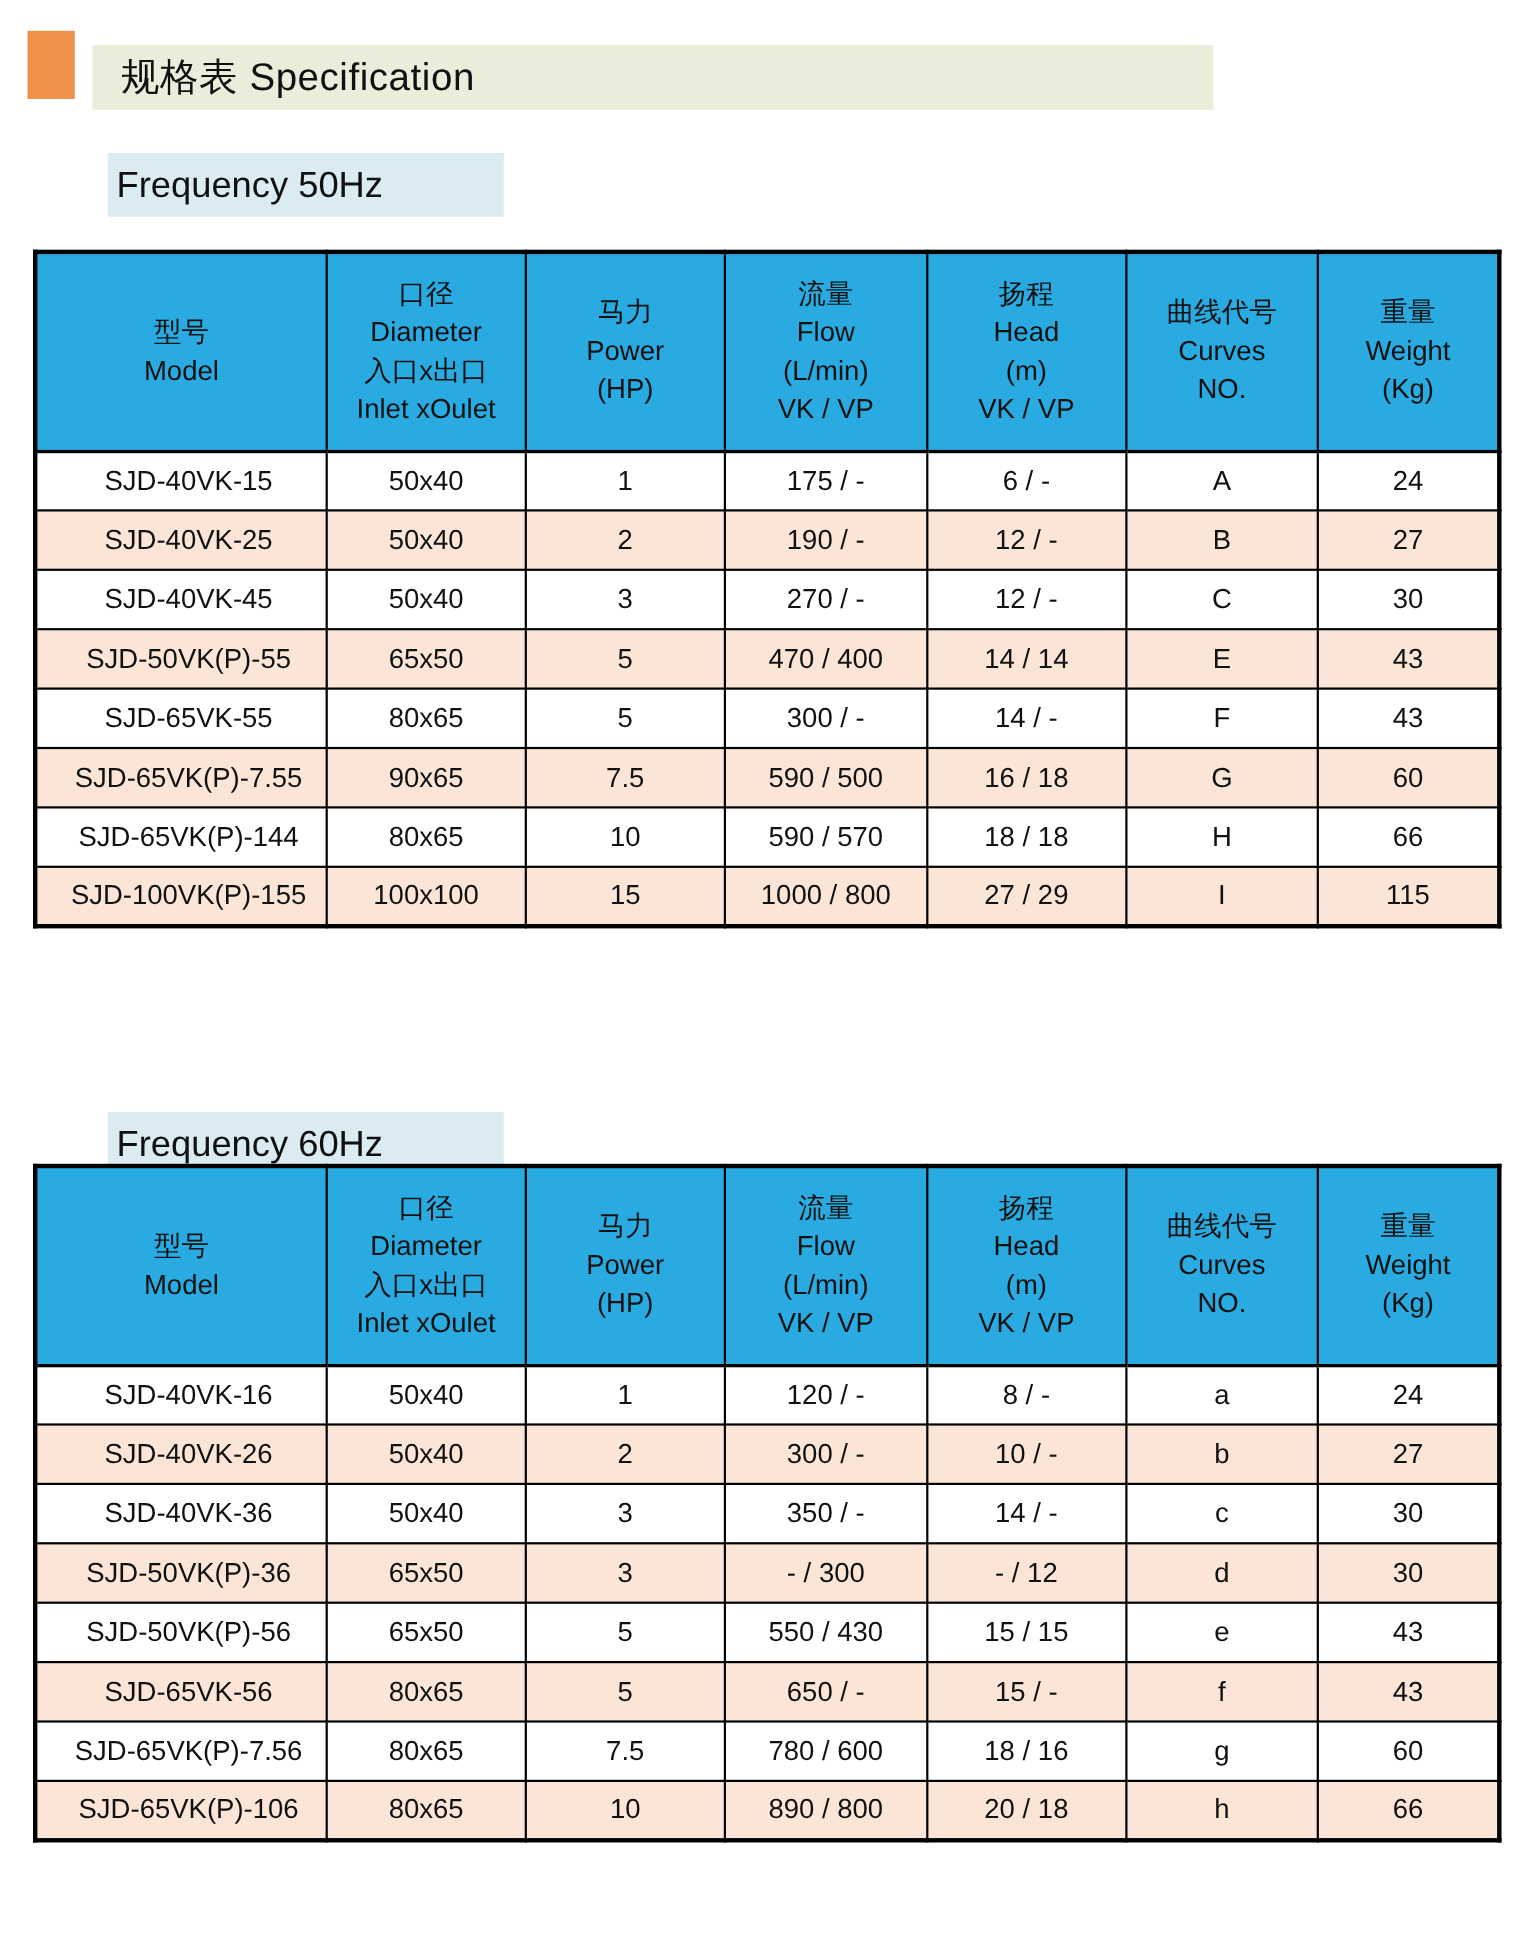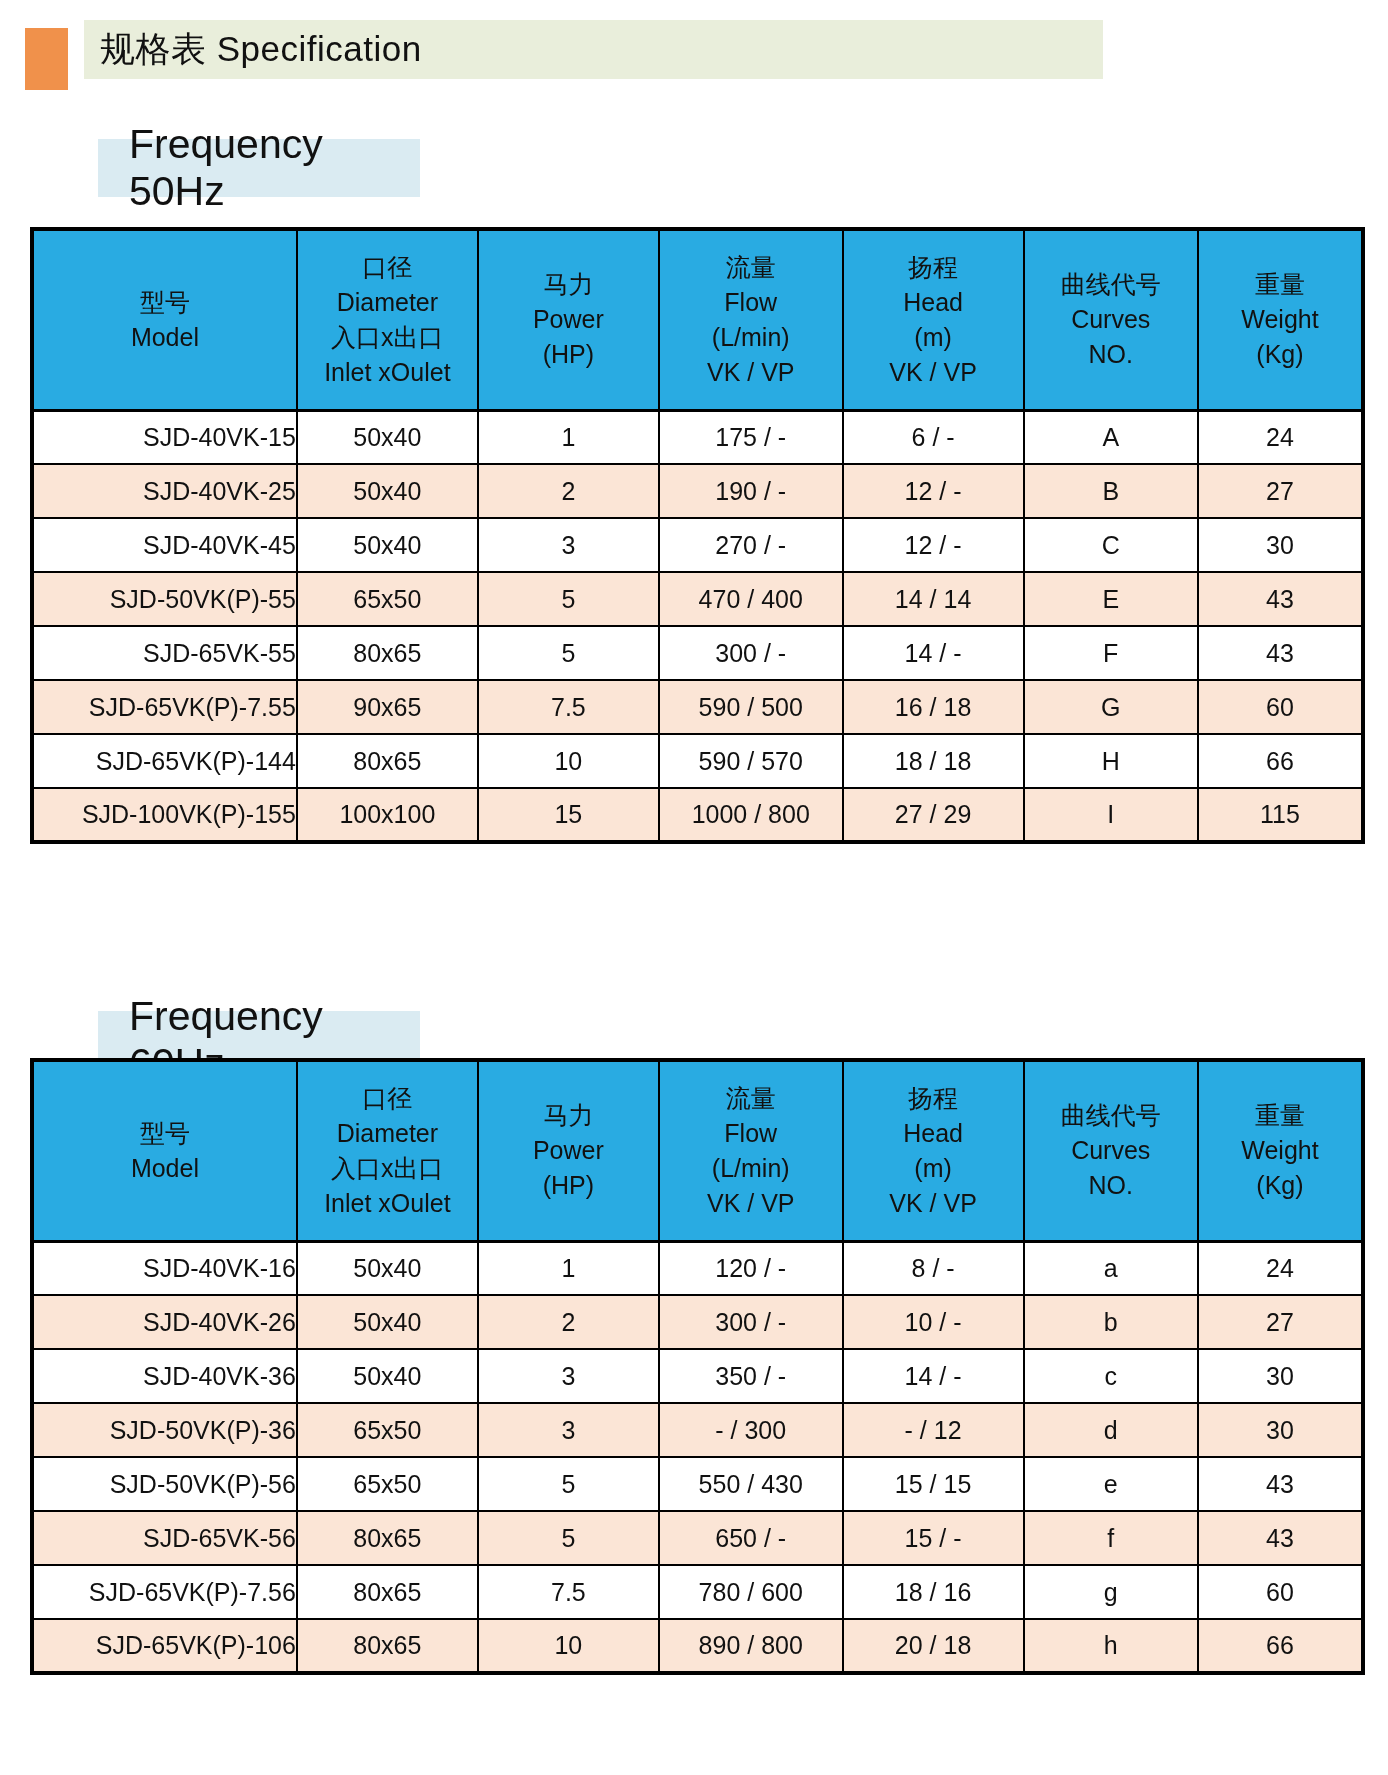--- a/index.html
+++ b/index.html
@@ -7,30 +7,30 @@
   body {
     width:1388px; height:1775px; position:relative;
     font-family:"Liberation Sans","DejaVu Sans",sans-serif;
     color:#111111;
   }
   .orange-square {
     position:absolute; left:25px; top:28px; width:43px; height:62px;
     background:var(--orange);
   }
   .title-bar {
-    position:absolute; left:84px; top:20px; width:1019px; height:59px;
+    position:absolute; left:84px; top:41px; width:1019px; height:59px;
     background:var(--title-bg);
-    display:flex; align-items:center; padding-left:16px;
+    display:flex; align-items:center; padding-left:26px;
     font-size:35px; letter-spacing:0.5px;
   }
   .freq-label {
-    position:absolute; left:98px; width:322px; height:58px;
+    position:absolute; left:98px; width:360px; height:58px;
     background:var(--label-bg);
-    display:flex; align-items:center; padding-left:31px;
-    font-size:41px;
+    display:flex; align-items:center; padding-left:8px;
+    font-size:33px;
   }
   .freq-50 { top:139px; }
   .freq-60 { top:971px;margin-top:40px; }
   table.spec-table {
     position:absolute; left:30px; width:1335px;
     border-collapse:collapse; table-layout:fixed;
     border:4px solid #000;
   }
   .table-50 { top:227px; }
   .table-60 { top:1058px; }
@@ -38,21 +38,21 @@
   thead th {
     background:var(--header-blue);
     height:181px; border-bottom:3px solid #000;
     font-weight:normal; font-size:25px; line-height:35px;
     text-align:center; vertical-align:middle;
   }
   tbody td {
     height:54px; font-size:25px; text-align:center; vertical-align:middle;
     background:#ffffff;
   }
-  tbody td:first-child { text-align:right; padding-left:13px; }
+  tbody td:first-child { text-align:center; padding-left:13px; }
   tbody tr:nth-child(even) td { background:var(--row-peach); }
 </style>
 </head>
 <body>
 
 <div class="orange-square"></div>
 
 <div class="title-bar">
   <span>规格表 Specification</span>
 </div>

